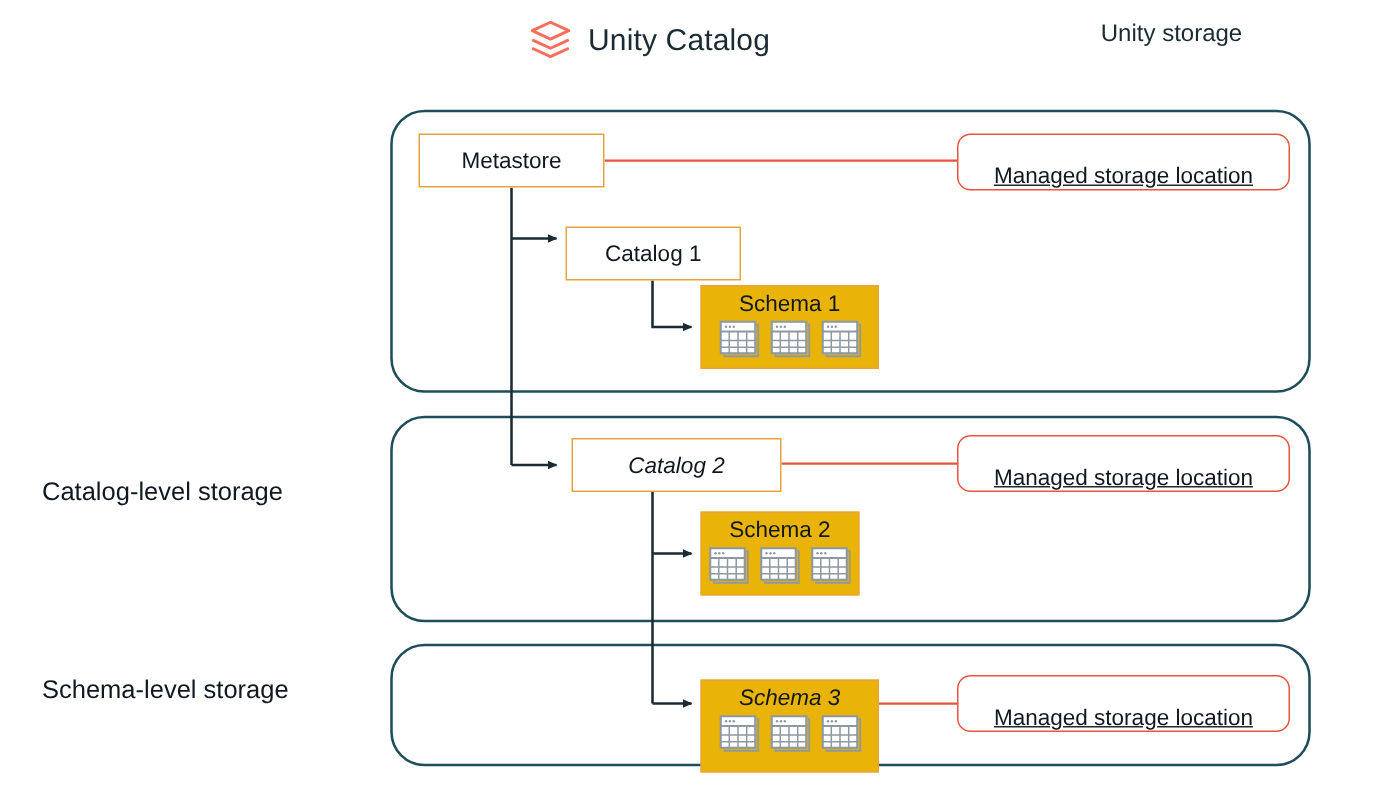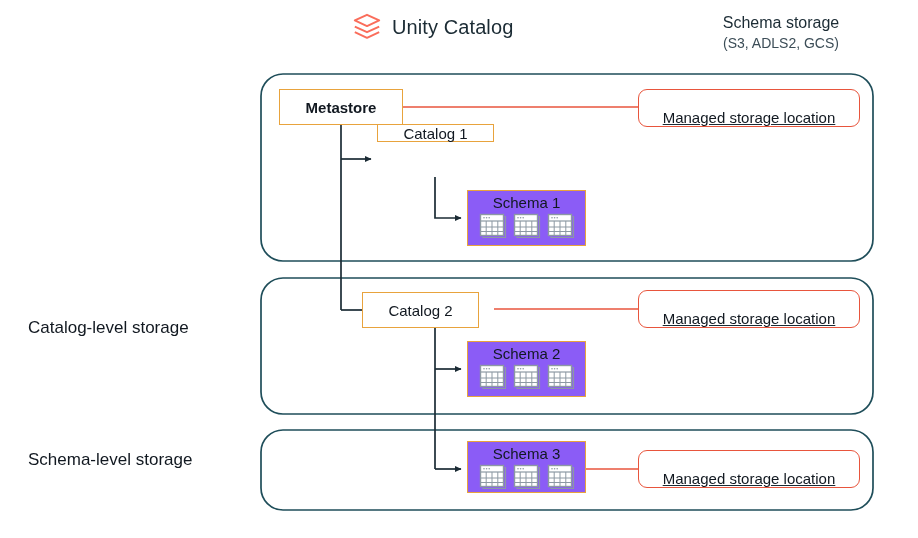--- a/index.html
+++ b/index.html
@@ -86,39 +86,39 @@
     display: flex;
     align-items: center;
     justify-content: center;
   }
   .ent-label {
     font-size: 15px;
     color: #111820;
     white-space: nowrap;
   }
   
-  #box-metastore { left: 279px; top: 89px; width: 124px; height: 36px; font-weight: bold; }
-  
-  #box-catalog1 { left: 377px; top: 124px; width: 117px; height: 18px; }
-  #box-catalog2 { left: 362px; top: 292px; width: 117px; height: 36px; }
+  #box-metastore { left: 279px; top: 89px; width: 124px; height: 36px; }
+  
+  #box-catalog1 { left: 377px; top: 151px; width: 117px; height: 36px; }
+  #box-catalog2 { left: 381px; top: 292px; width: 140px; height: 36px; font-style: italic; }
 
   
   .schema {
     position: absolute;
     border: 1.6px solid #E8A33D;
-    background: #8b5cf6;
+    background: #eab308;
     box-sizing: border-box;
     display: flex;
     flex-direction: column;
     align-items: center;
     padding-top: 4px;
   }
   #box-schema1 { left: 467px; top: 190px; width: 119px; height: 56px; }
-  #box-schema2 { left: 467px; top: 341px; width: 119px; height: 56px; }
-  #box-schema3 { left: 467px; top: 441px; width: 119px; height: 52px; }
+  #box-schema2 { left: 467px; top: 341px; width: 106px; height: 56px; }
+  #box-schema3 { left: 467px; top: 453px; width: 119px; height: 62px; font-style: italic; }
   .schema-label {
     font-size: 15px;
     color: #111820;
     white-space: nowrap;
     line-height: 1;
     margin-bottom: 3px;
   }
   .table-row {
     display: flex;
     gap: 6px;
@@ -187,22 +187,21 @@
       <g fill="none" stroke="#FA6D5B" stroke-width="2.1" stroke-linejoin="round">
         <path d="M3,9 L16,3 L29,9 L16,15 z"></path>
         <path d="M3,15.5 L16,21.5 L29,15.5"></path>
         <path d="M3,21.5 L16,27.5 L29,21.5"></path>
       </g>
     </svg>
     <span class="uc-title">Unity Catalog</span>
   </div>
 
   <div class="cloud-header">
-    <div class="cloud-title">Schema storage</div>
-    <div class="cloud-sub">(S3, ADLS2, GCS)</div>
+    <div class="cloud-title">Unity storage</div>
   </div>
 
   <div class="section-label l3">Schema-level storage</div>
   <div class="section-label l2">Catalog-level storage</div>
 
   <div class="ent" id="box-metastore">
     <span class="ent-label">Metastore</span>
   </div>
 
   <div class="ent" id="box-catalog1">

